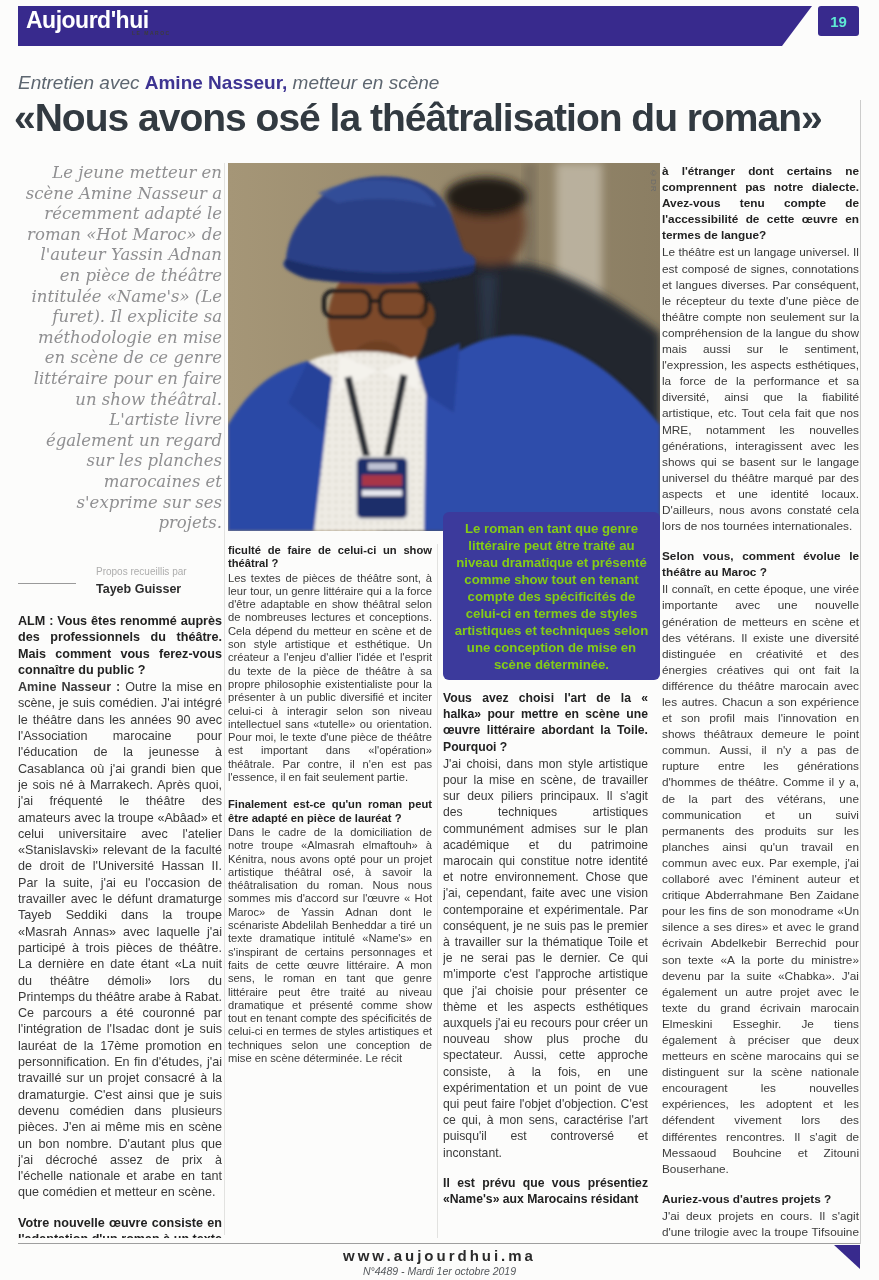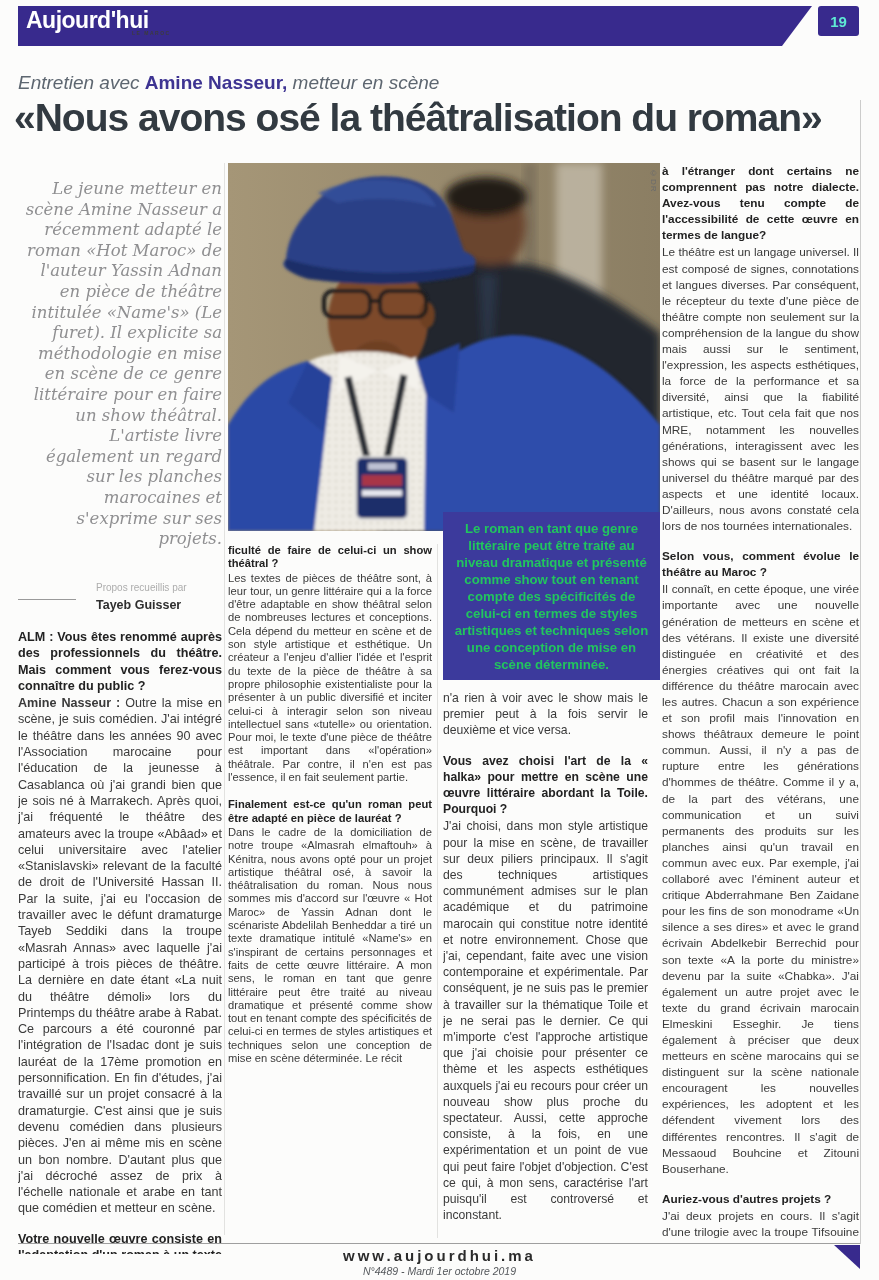--- a/index.html
+++ b/index.html
@@ -19,38 +19,38 @@
   .kicker .k-name{font-weight:800;color:#3e3492;font-style:normal;}
   .headline{position:absolute;left:14px;top:96px;width:850px;margin:0;font-size:39px;line-height:1.15;
       font-weight:800;color:#323a41;letter-spacing:-1px;}
   
   .colrule{position:absolute;width:1px;background:#e2e2e0;}
   .col{position:absolute;overflow:hidden;color:#3a3a3a;text-align:justify;}
   .col p{margin:0;}
   .col p.q{font-weight:800;color:#222;}
   .col p.q + p.a{margin-top:1px;}
   .col p.a + p.q{margin-top:14px;}
-  .col1{left:18px;top:163px;width:204px;height:1075px;margin-top:16px;}
+  .col1{left:18px;top:163px;width:204px;height:1075px;}
   .col1 .body{font-size:12.6px;line-height:16.3px;}
   .col2{left:228px;top:544px;width:204px;height:694px;font-size:11.2px;line-height:13.3px;}
   .col3{left:443px;top:690px;width:205px;height:548px;font-size:12.2px;line-height:16.2px;}
   .col4{left:662px;top:163px;width:197px;height:1076px;font-size:11.8px;line-height:16.1px;}
   
   .lede{font-family:"DejaVu Serif",serif;font-style:italic;font-size:16.5px;line-height:20.6px;
       color:#8f8f91;text-align:right;height:392px;}
   .byline{position:relative;margin:6px 0 16px 0;padding-left:78px;text-align:left;}
   .byline .b-label{font-size:10px;color:#adadad;}
   .byline .b-name{font-size:12.5px;font-weight:800;color:#2e2e2e;}
   .byline .b-dash{position:absolute;left:0;top:22px;width:58px;height:1px;background:#9a9a9a;}
   
   .photo{position:absolute;left:228px;top:163px;width:432px;height:368px;overflow:hidden;background:#9c8e72;}
   .photo-credit{position:absolute;right:2px;top:6px;font-size:8px;color:#6b6b6b;
       writing-mode:vertical-rl;letter-spacing:1px;}
   .caption-box{position:absolute;left:443px;top:512px;width:217px;height:168px;background:#3c3a9c;
-      border-radius:0;color:#22c55e;font-size:13.2px;line-height:17px;font-weight:600;
+      border-radius:6px;color:#84cc16;font-size:13.2px;line-height:17px;font-weight:600;
       text-align:center;padding:8px 11px;box-sizing:border-box;z-index:5;}
   
   .footer-line{position:absolute;left:18px;top:1243px;width:842px;height:1px;background:#9f9f9f;}
   .right-rule{position:absolute;left:860px;top:100px;width:1px;height:1144px;background:#cccccb;}
   .footer-triangle{position:absolute;left:834px;top:1245px;width:26px;height:24px;background:#382a8d;
       clip-path:polygon(0 0,100% 0,100% 100%);}
   .footer-text{position:absolute;left:0;top:1247px;width:879px;text-align:center;}
   .footer-url{font-size:15px;font-weight:800;letter-spacing:3px;color:#2b2b2b;text-decoration:none;display:block;}
   .footer-issue{font-size:10.5px;font-style:italic;color:#55585c;display:block;margin-top:1px;}
 </style>
@@ -157,21 +157,20 @@
   <div class="caption-box">Le roman en tant que genre littéraire peut être traité au niveau dramatique et présenté comme show tout en tenant compte des spécificités de celui-ci en termes de styles artistiques et techniques selon une conception de mise en scène déterminée.</div>
 
   <div class="col col2">
     <p class="q">ficulté de faire de celui-ci un show théâtral ?</p>
     <p class="a">Les textes de pièces de théâtre sont, à leur tour, un genre littéraire qui a la force d'être adaptable en show théâtral selon de nombreuses lectures et conceptions. Cela dépend du metteur en scène et de son style artistique et esthétique. Un créateur a l'enjeu d'allier l'idée et l'esprit du texte de la pièce de théâtre à sa propre philosophie existentialiste pour la présenter à un public diversifié et inciter celui-ci à interagir selon son niveau intellectuel sans «tutelle» ou orientation. Pour moi, le texte d'une pièce de théâtre est important dans «l'opération» théâtrale. Par contre, il n'en est pas l'essence, il en fait seulement partie.</p>
     <p class="q">Finalement est-ce qu'un roman peut être adapté en pièce de lauréat ?</p>
     <p class="a">Dans le cadre de la domiciliation de notre troupe «Almasrah elmaftouh» à Kénitra, nous avons opté pour un projet artistique théâtral osé, à savoir la théâtralisation du roman. Nous nous sommes mis d'accord sur l'œuvre « Hot Maroc» de Yassin Adnan dont le scénariste Abdelilah Benheddar a tiré un texte dramatique intitulé «Name's» en s'inspirant de certains personnages et faits de cette œuvre littéraire. A mon sens, le roman en tant que genre littéraire peut être traité au niveau dramatique et présenté comme show tout en tenant compte des spécificités de celui-ci en termes de styles artistiques et techniques selon une conception de mise en scène déterminée. Le récit</p>
   </div>
 
   <div class="col col3">
-    <p class="a">n'a rien à voir avec le show mais le premier peut à la fois servir le deuxième et vice versa.</p>
     <p class="q">Vous avez choisi l'art de la « halka» pour mettre en scène une œuvre littéraire abordant la Toile. Pourquoi ?</p>
     <p class="a">J'ai choisi, dans mon style artistique pour la mise en scène, de travailler sur deux piliers principaux. Il s'agit des techniques artistiques communément admises sur le plan académique et du patrimoine marocain qui constitue notre identité et notre environnement. Chose que j'ai, cependant, faite avec une vision contemporaine et expérimentale. Par conséquent, je ne suis pas le premier à travailler sur la thématique Toile et je ne serai pas le dernier. Ce qui m'importe c'est l'approche artistique que j'ai choisie pour présenter ce thème et les aspects esthétiques auxquels j'ai eu recours pour créer un nouveau show plus proche du spectateur. Aussi, cette approche consiste, à la fois, en une expérimentation et un point de vue qui peut faire l'objet d'objection. C'est ce qui, à mon sens, caractérise l'art puisqu'il est controversé et inconstant.</p>
     <p class="q">Il est prévu que vous présentiez «Name's» aux Marocains résidant</p>
   </div>
 
   <div class="col col4">
     <p class="q">à l'étranger dont certains ne comprennent pas notre dialecte. Avez-vous tenu compte de l'accessibilité de cette œuvre en termes de langue?</p>
     <p class="a">Le théâtre est un langage universel. Il est composé de signes, connotations et langues diverses. Par conséquent, le récepteur du texte d'une pièce de théâtre compte non seulement sur la compréhension de la langue du show mais aussi sur le sentiment, l'expression, les aspects esthétiques, la force de la performance et sa diversité, ainsi que la fiabilité artistique, etc. Tout cela fait que nos MRE, notamment les nouvelles générations, interagissent avec les shows qui se basent sur le langage universel du théâtre marqué par des aspects et une identité locaux. D'ailleurs, nous avons constaté cela lors de nos tournées internationales.</p>
     <p class="q">Selon vous, comment évolue le théâtre au Maroc ?</p>
     <p class="a">Il connaît, en cette époque, une virée importante avec une nouvelle génération de metteurs en scène et des vétérans. Il existe une diversité distinguée en créativité et des énergies créatives qui ont fait la différence du théâtre marocain avec les autres. Chacun a son expérience et son profil mais l'innovation en shows théâtraux demeure le point commun. Aussi, il n'y a pas de rupture entre les générations d'hommes de théâtre. Comme il y a, de la part des vétérans, une communication et un suivi permanents des produits sur les planches ainsi qu'un travail en commun avec eux. Par exemple, j'ai collaboré avec l'éminent auteur et critique Abderrahmane Ben Zaidane pour les fins de son monodrame «Un silence a ses dires» et avec le grand écrivain Abdelkebir Berrechid pour son texte «A la porte du ministre» devenu par la suite «Chabka». J'ai également un autre projet avec le texte du grand écrivain marocain Elmeskini Esseghir. Je tiens également à préciser que deux metteurs en scène marocains qui se distinguent sur la scène nationale encouragent les nouvelles expériences, les adoptent et les défendent vivement lors des différentes rencontres. Il s'agit de Messaoud Bouhcine et Zitouni Bouserhane.</p>

